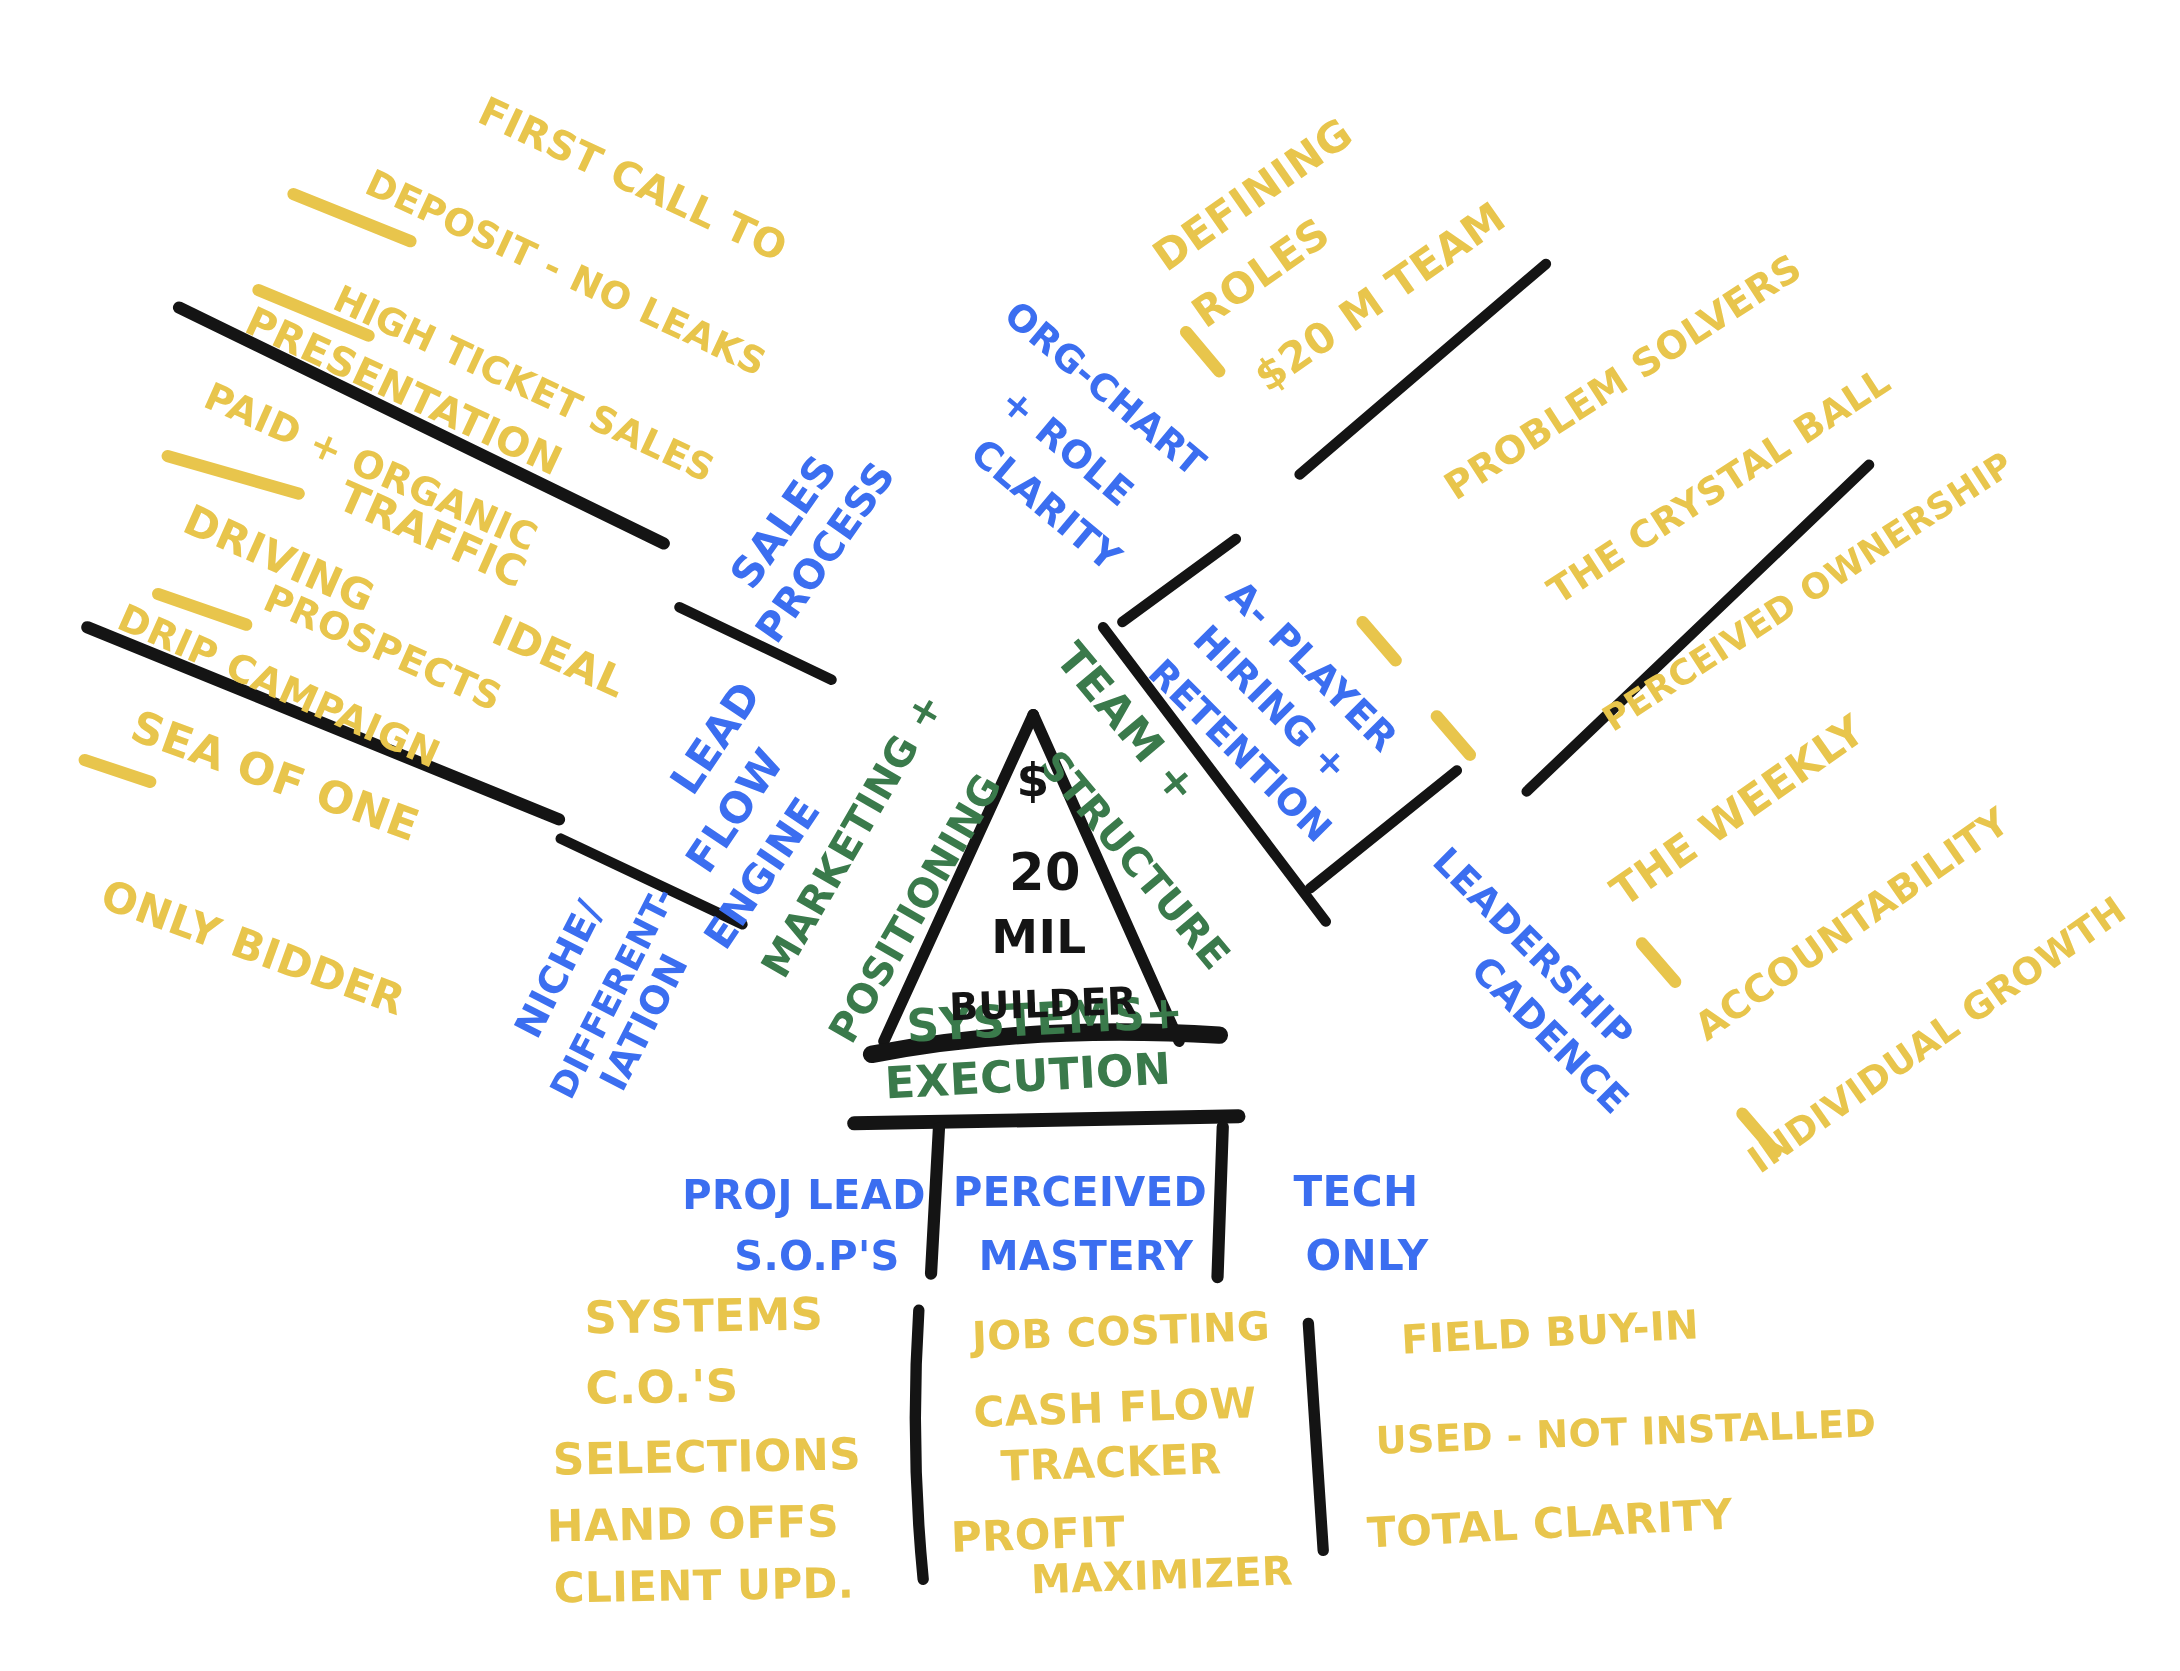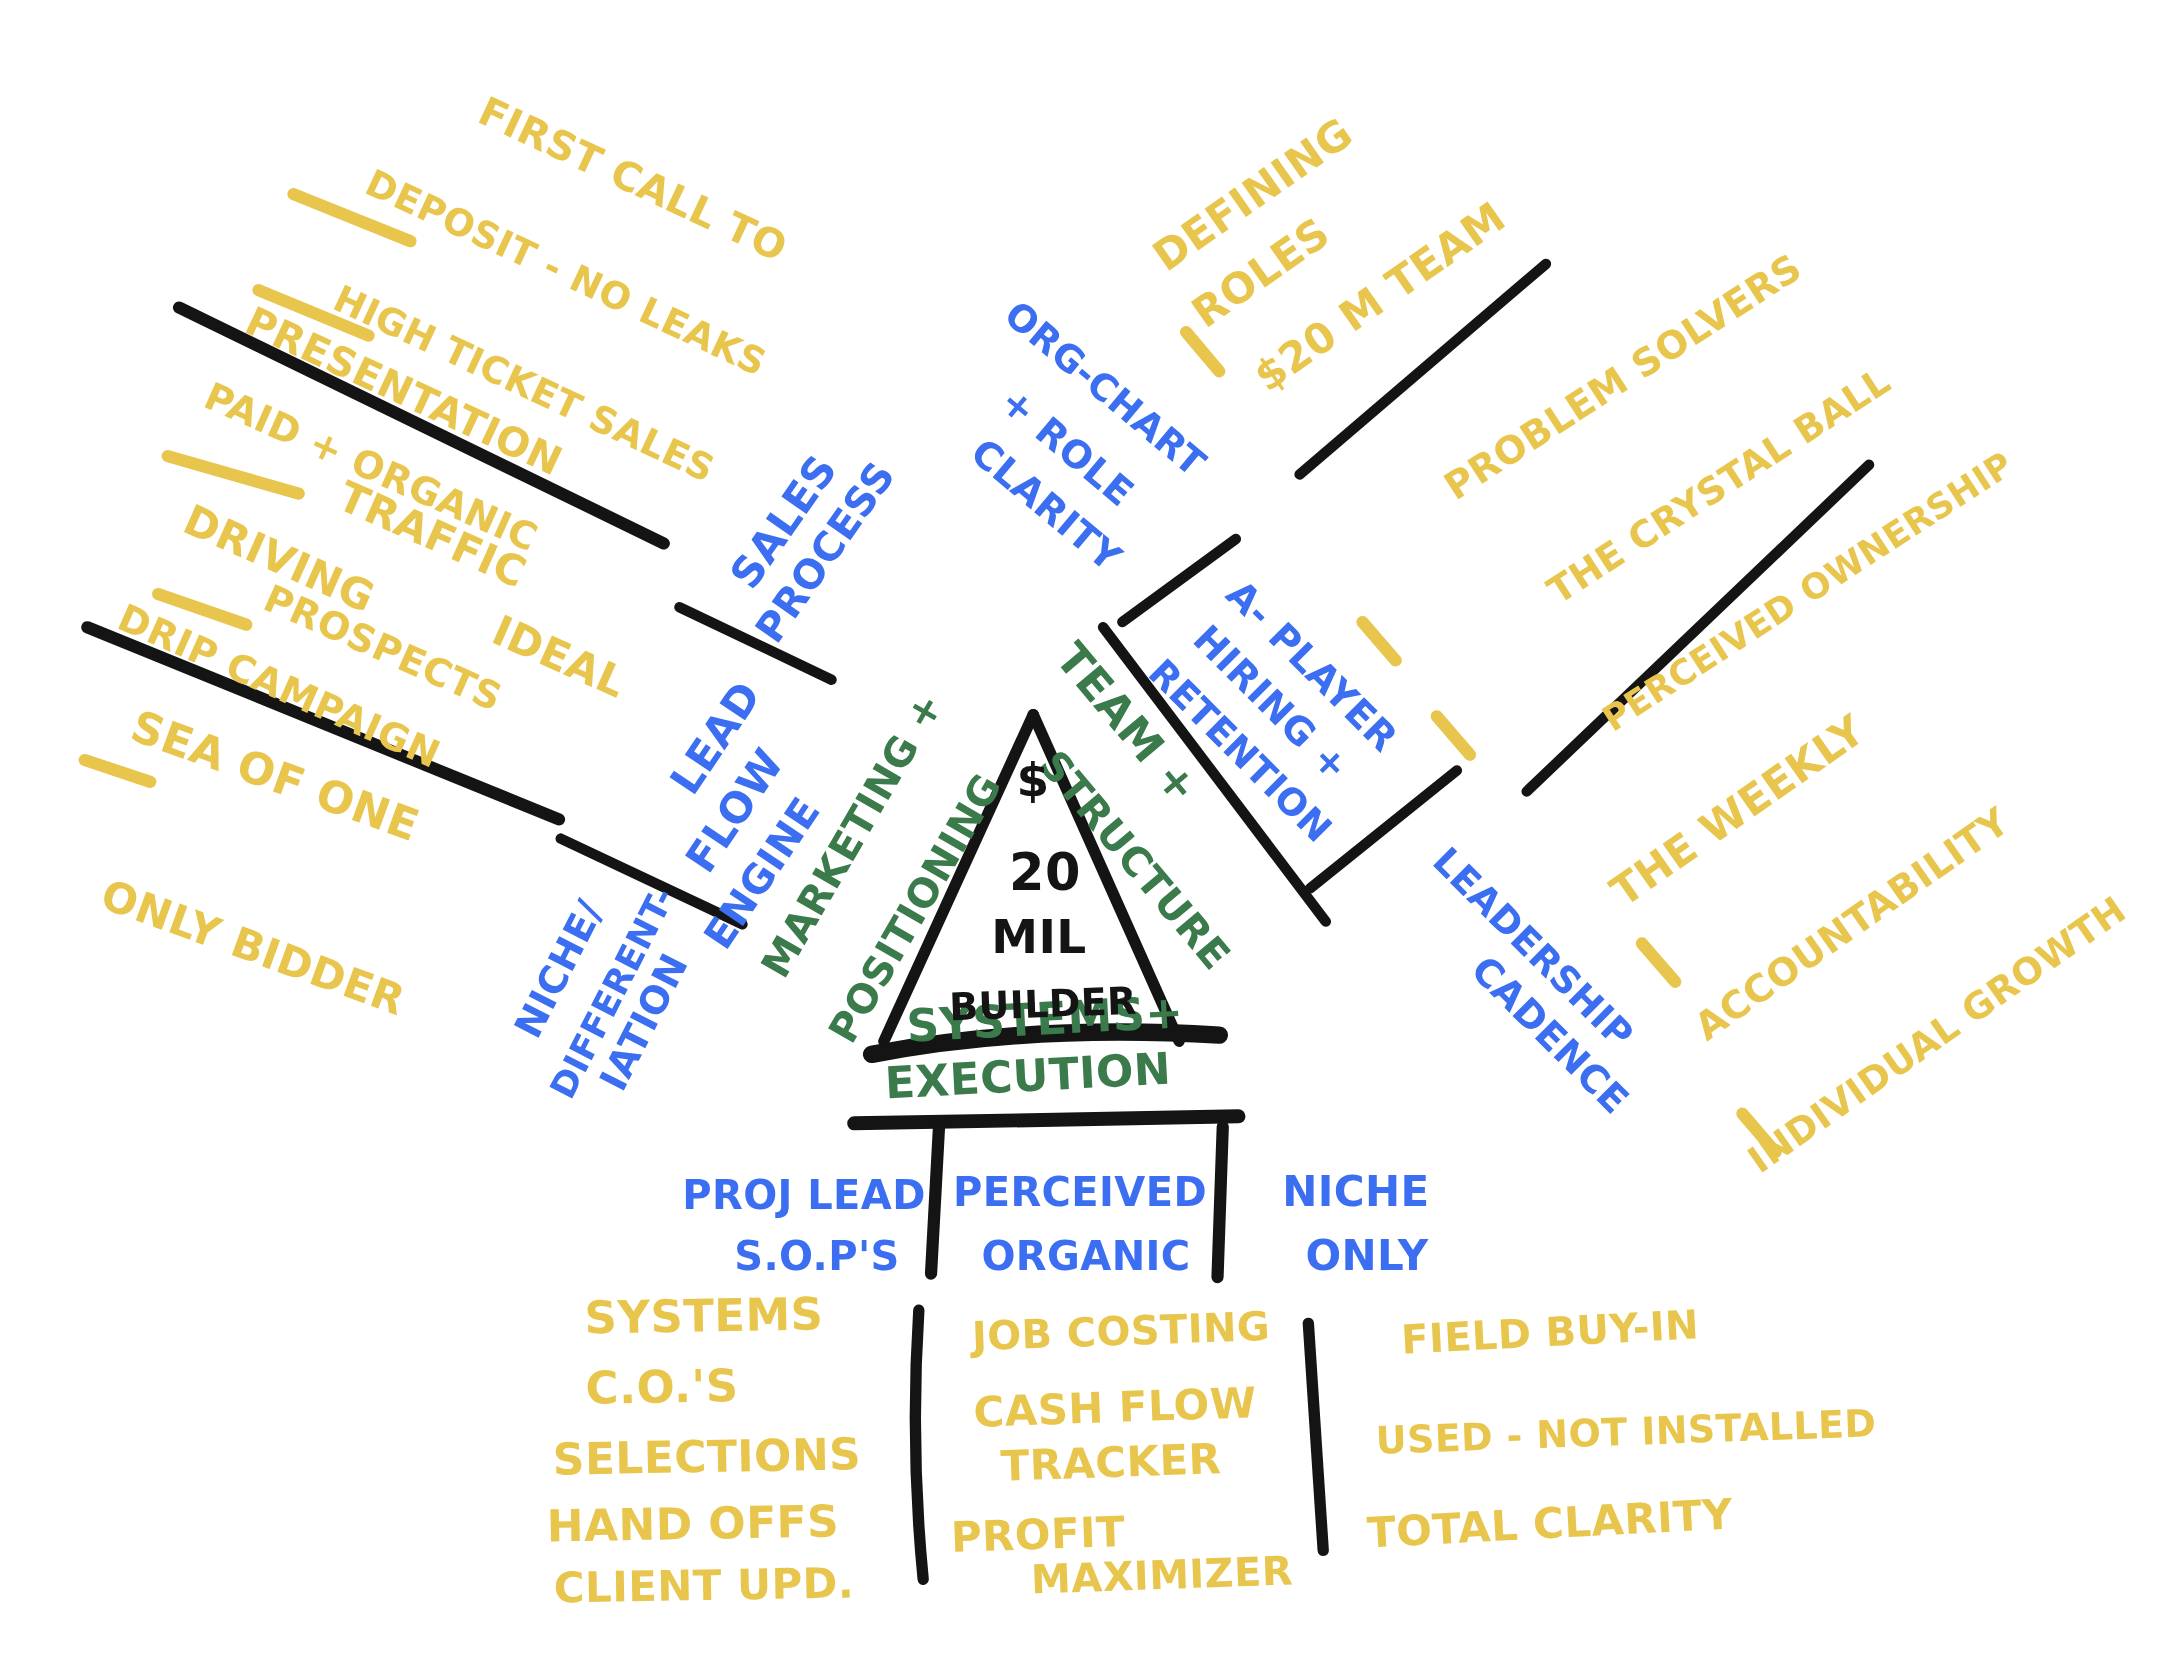--- a/index.html
+++ b/index.html
@@ -120,23 +120,23 @@
   <div class="t b" style="--x:1271px;--y:703px;--r:45deg;--fs:38px">HIRING +</div>
   <div class="t b" style="--x:1240px;--y:751px;--r:45deg;--fs:37px">RETENTION</div>
 
   <div class="t b" style="--x:1533px;--y:948px;--r:45deg;--fs:37px">LEADERSHIP</div>
   <div class="t b" style="--x:1550px;--y:1035px;--r:45deg;--fs:38px">CADENCE</div>
 
   <div class="t b" style="--x:804px;--y:1195px;--fs:40px">PROJ LEAD</div>
   <div class="t b" style="--x:817px;--y:1256px;--fs:40px">S.O.P'S</div>
 
   <div class="t b" style="--x:1080px;--y:1192px;--fs:40px">PERCEIVED</div>
-  <div class="t b" style="--x:1086px;--y:1256px;--fs:40px">ORGANIC</div>
+  <div class="t b" style="--x:1086px;--y:1256px;--fs:40px">MASTERY</div>
 
-  <div class="t b" style="--x:1356px;--y:1192px;--fs:42px">NICHE</div>
+  <div class="t b" style="--x:1356px;--y:1192px;--fs:42px">TECH</div>
   <div class="t b" style="--x:1367px;--y:1256px;--fs:42px">ONLY</div>
 
   <div class="t g" style="--x:852px;--y:835px;--r:-60deg;--fs:40px">MARKETING +</div>
   <div class="t g" style="--x:915px;--y:908px;--r:-60deg;--fs:40px">POSITIONING</div>
 
   <div class="t g" style="--x:1127px;--y:723px;--r:50deg;--fs:44px">TEAM +</div>
   <div class="t g" style="--x:1135px;--y:860px;--r:50deg;--fs:40px">STRUCTURE</div>
 
   <div class="t g" style="--x:1045px;--y:1019px;--r:-3deg;--fs:45px">SYSTEMS+</div>
   <div class="t g" style="--x:1028px;--y:1076px;--r:-3deg;--fs:44px">EXECUTION</div>

